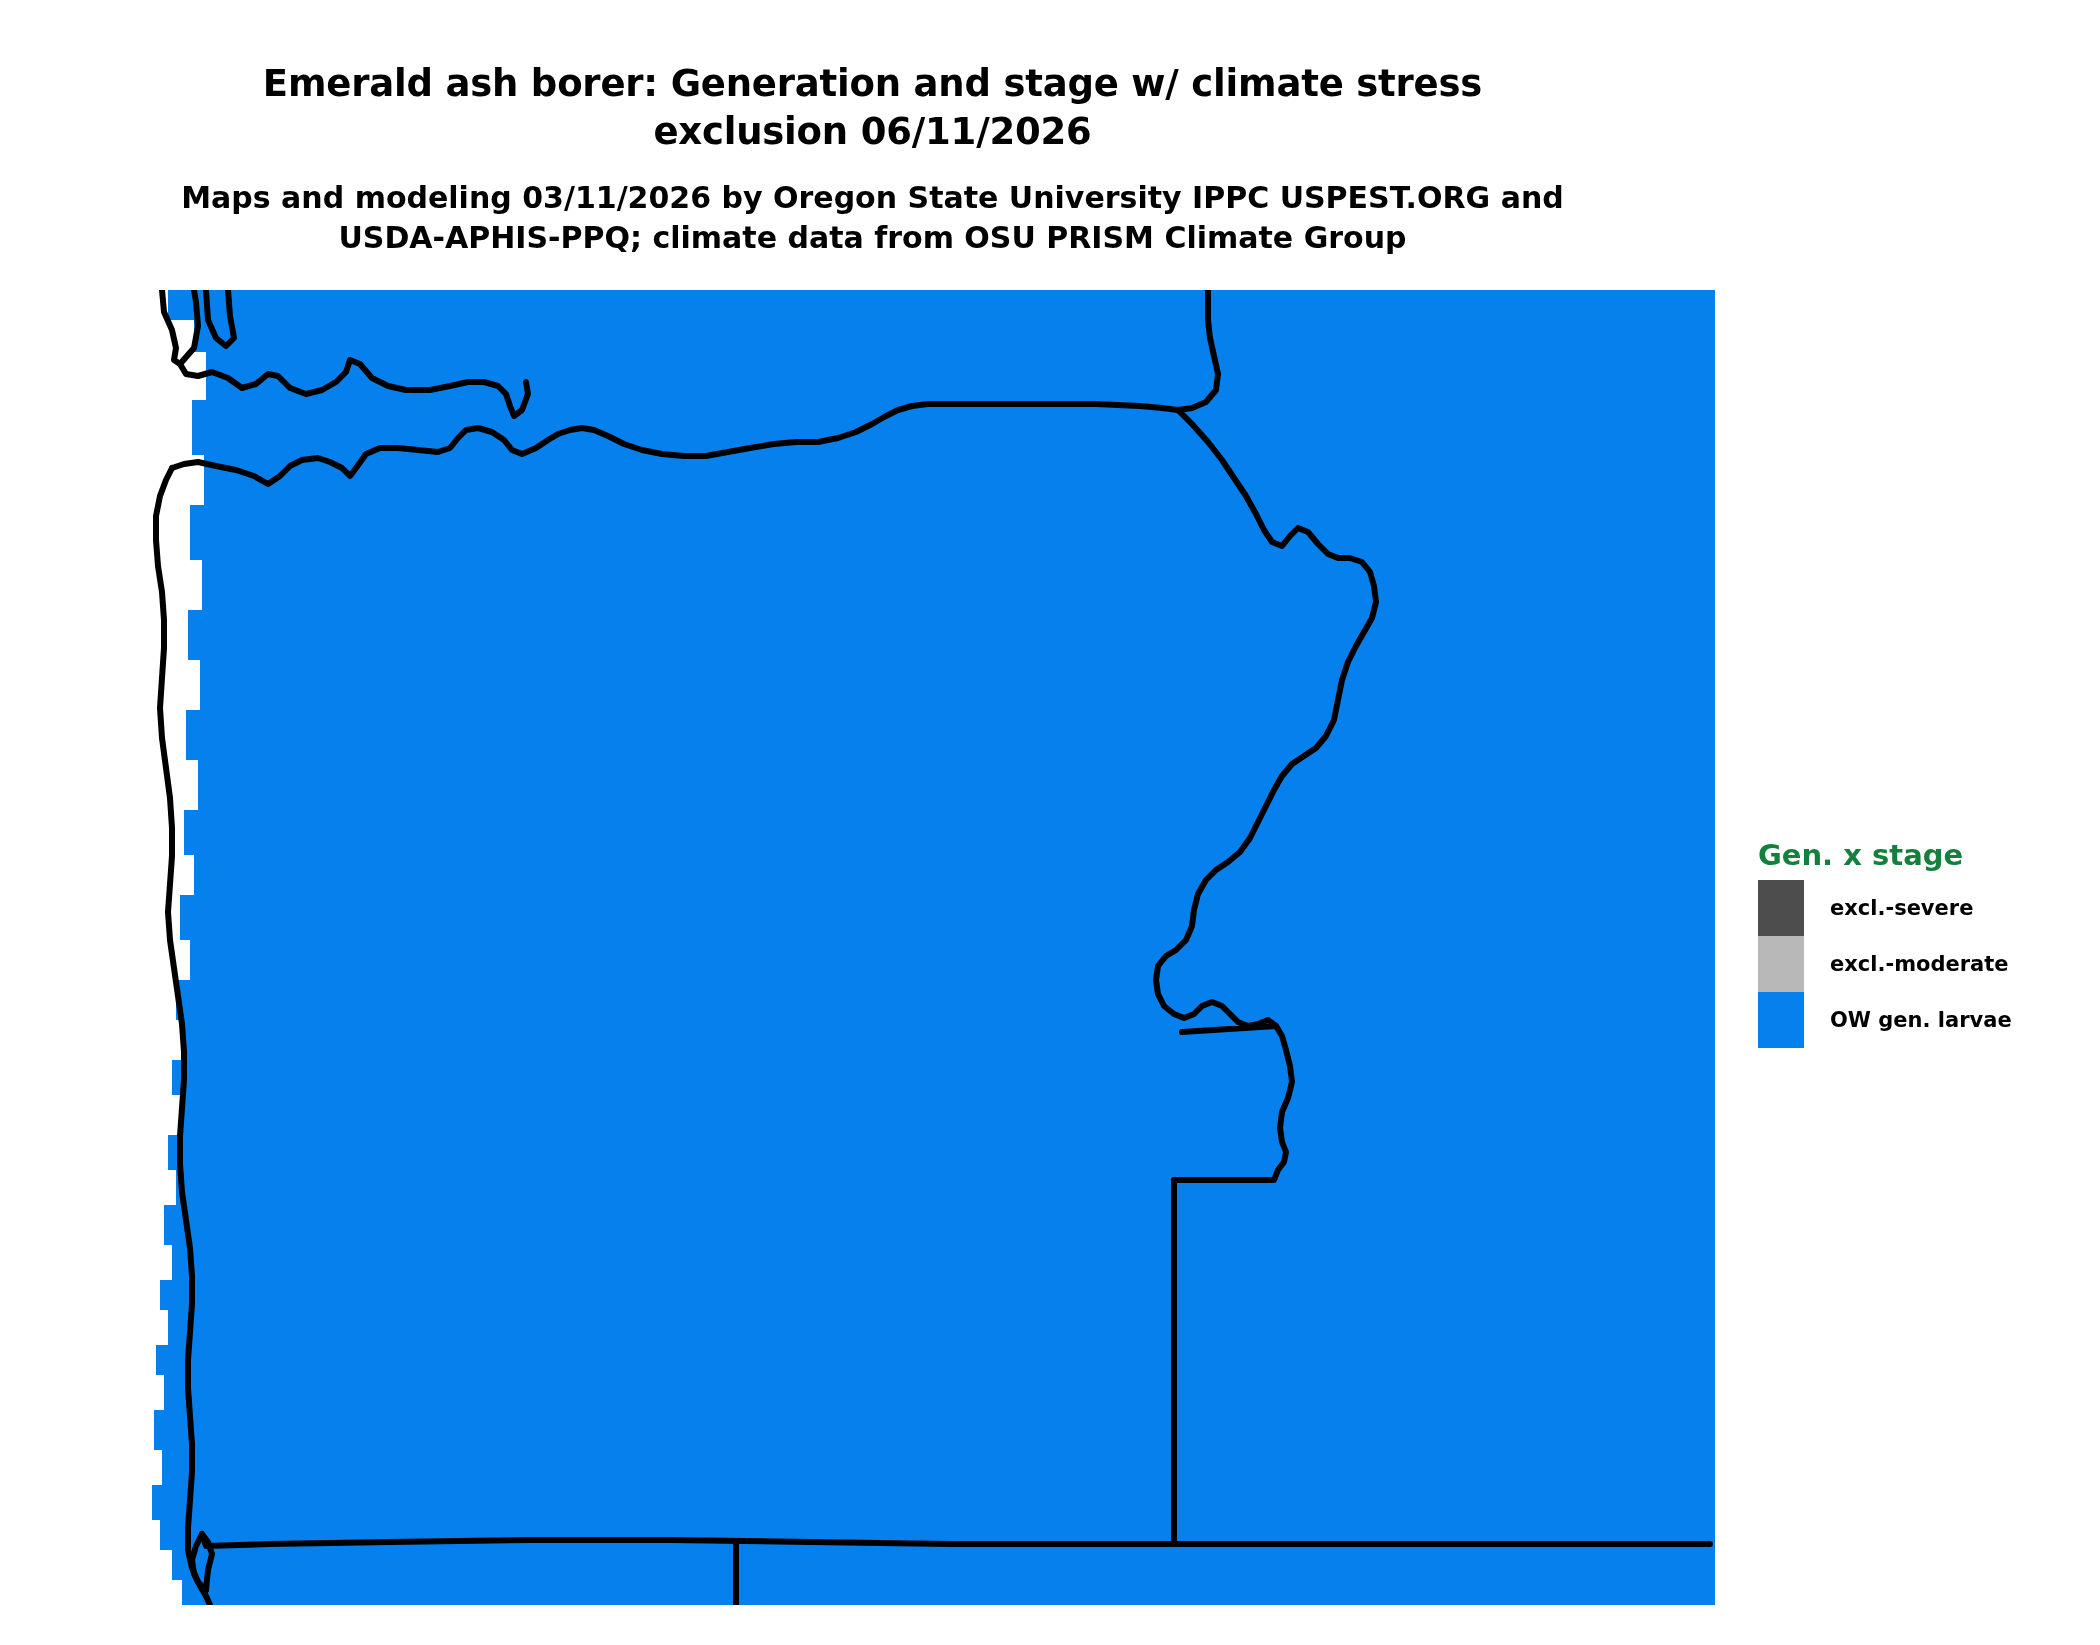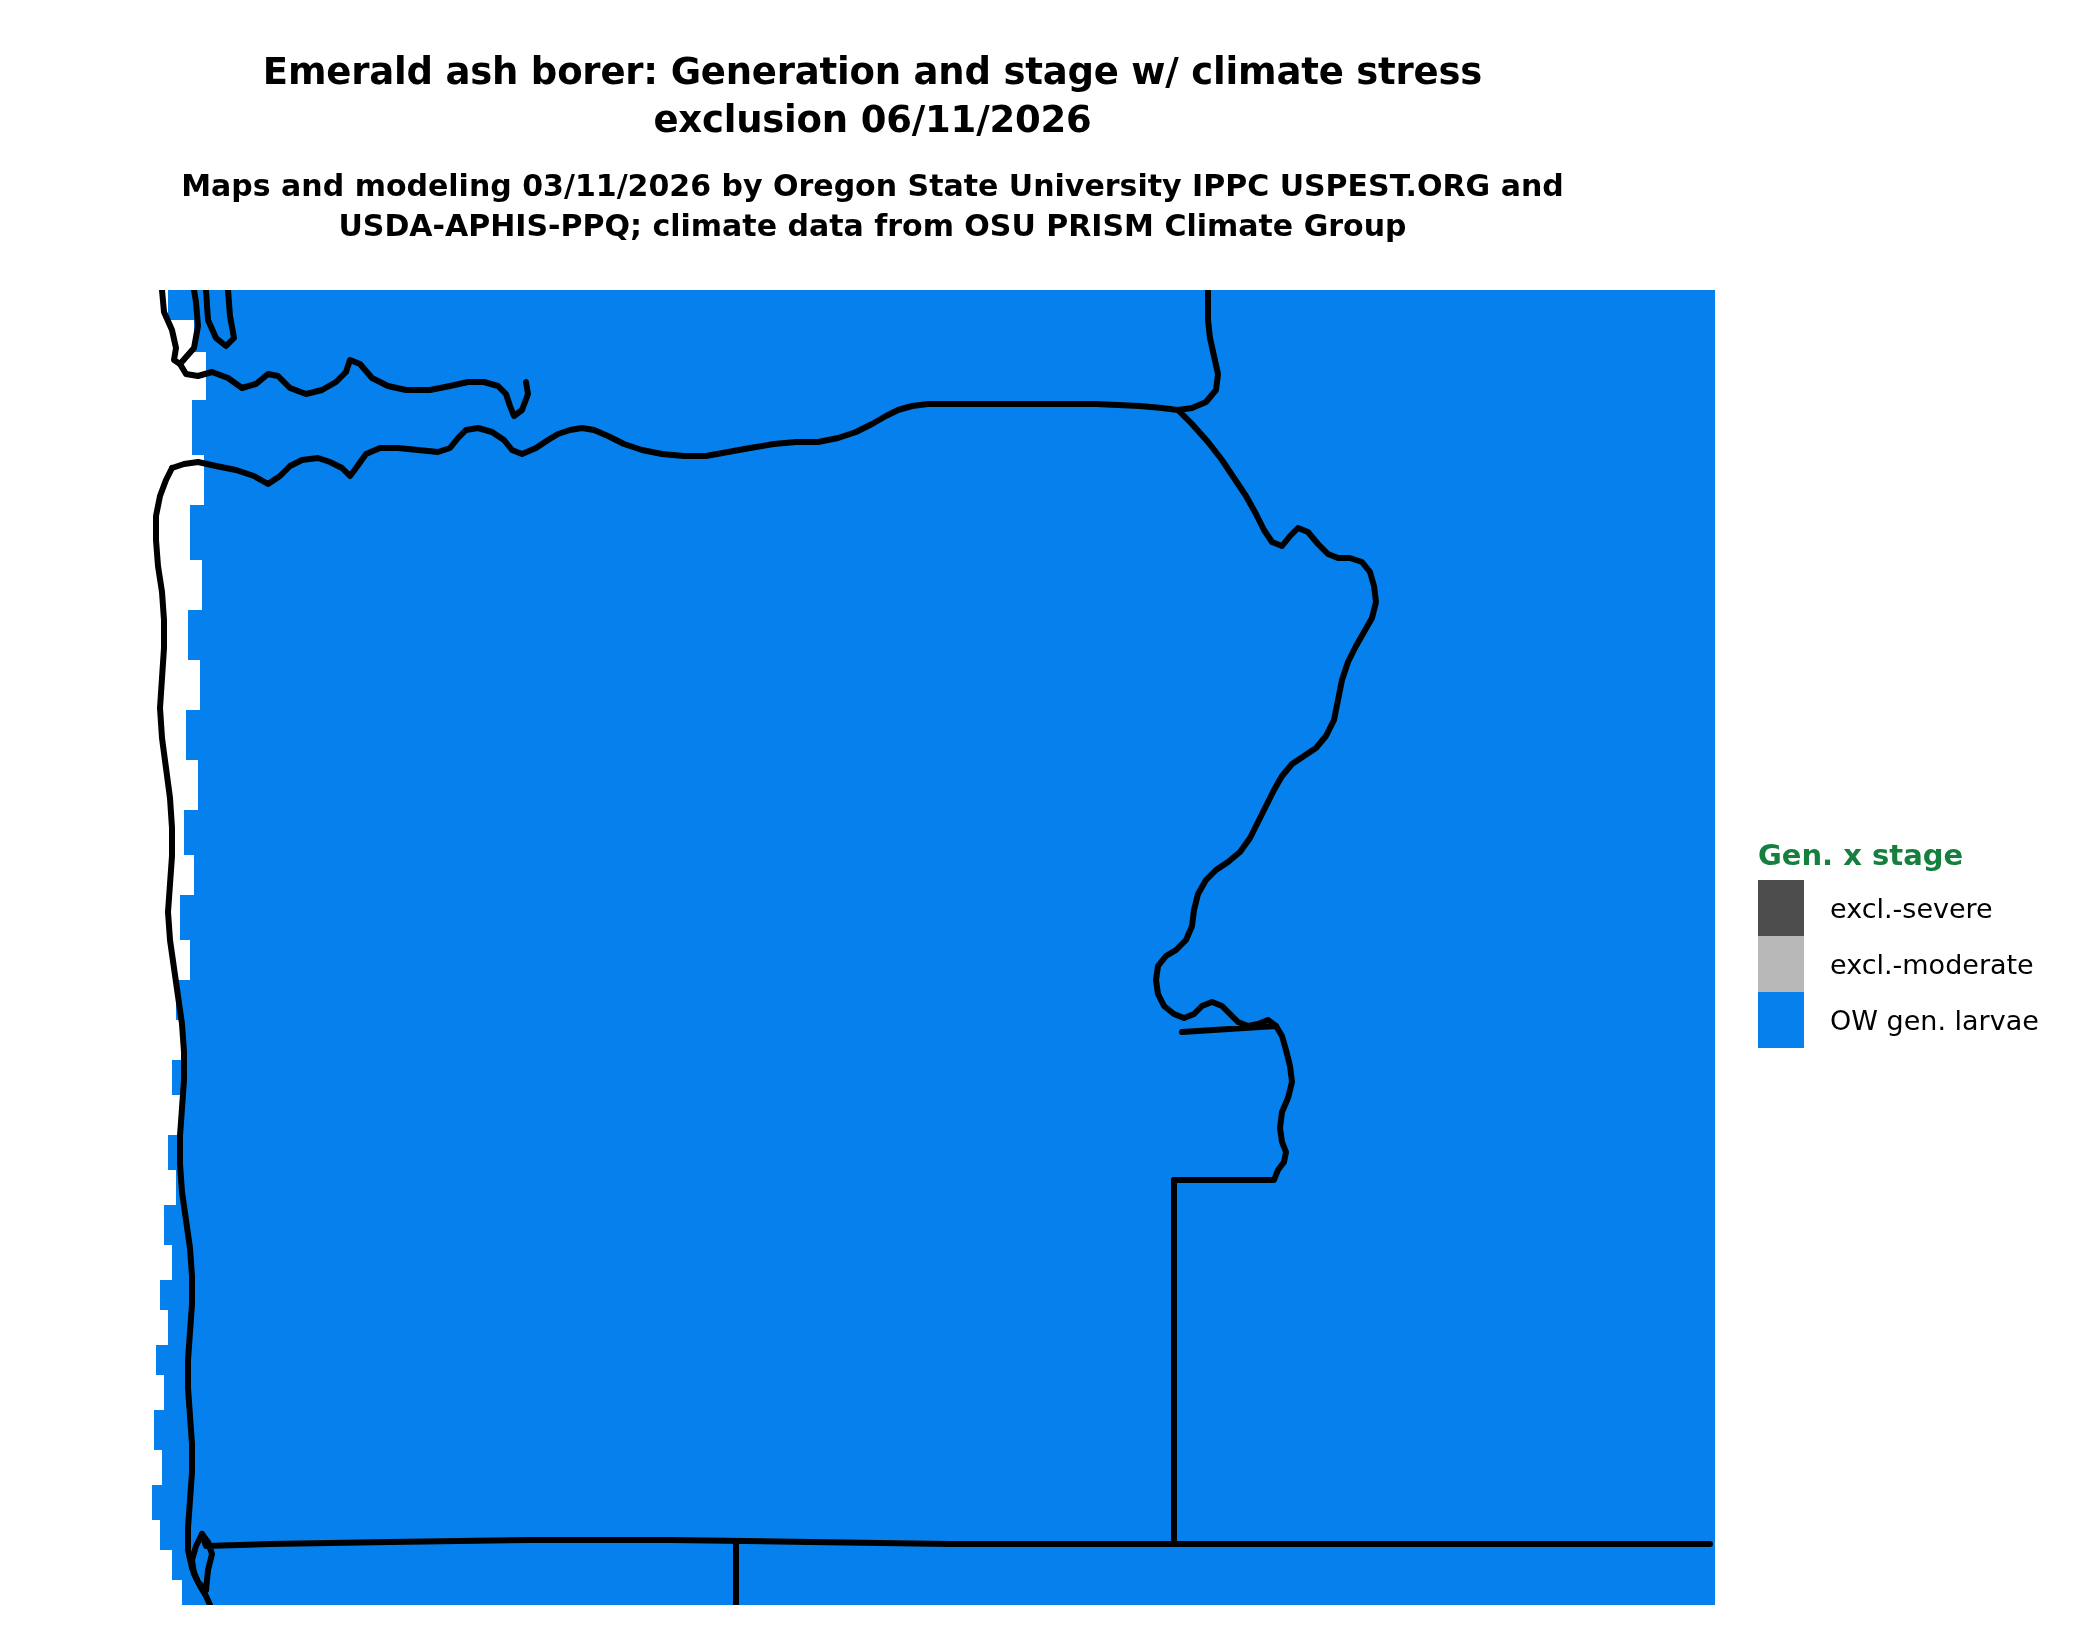--- a/index.html
+++ b/index.html
@@ -21,21 +21,21 @@
     background: #ffffff;
   }
 
   
   .header {
     position: absolute;
     left: 0;
     top: 0;
     width: 1745px;
     text-align: center;
-    padding-top: 48px;
+    padding-top: 60px;
   }
   .map-title {
     font-size: 37px;
     font-weight: bold;
     color: #000000;
     line-height: 1.30;
     letter-spacing: -0.2px;
     margin: 0 auto;
     width: 1560px;
   }
@@ -85,24 +85,25 @@
     display: flex;
     align-items: center;
     height: 56px;
   }
   .legend-swatch {
     width: 46px;
     height: 56px;
     flex: 0 0 46px;
   }
   .legend-label {
-    font-size: 27px;
+    font-size: 21px;
     color: #000000;
     white-space: nowrap;
     margin-left: 26px;
+    font-weight: bold;
   }
 </style>
 </head>
 <body>
 
 <div id="page">
 
   <div class="header">
     <div class="map-title">
       <span>Emerald ash borer: Generation and stage w/ climate stress</span><br>

